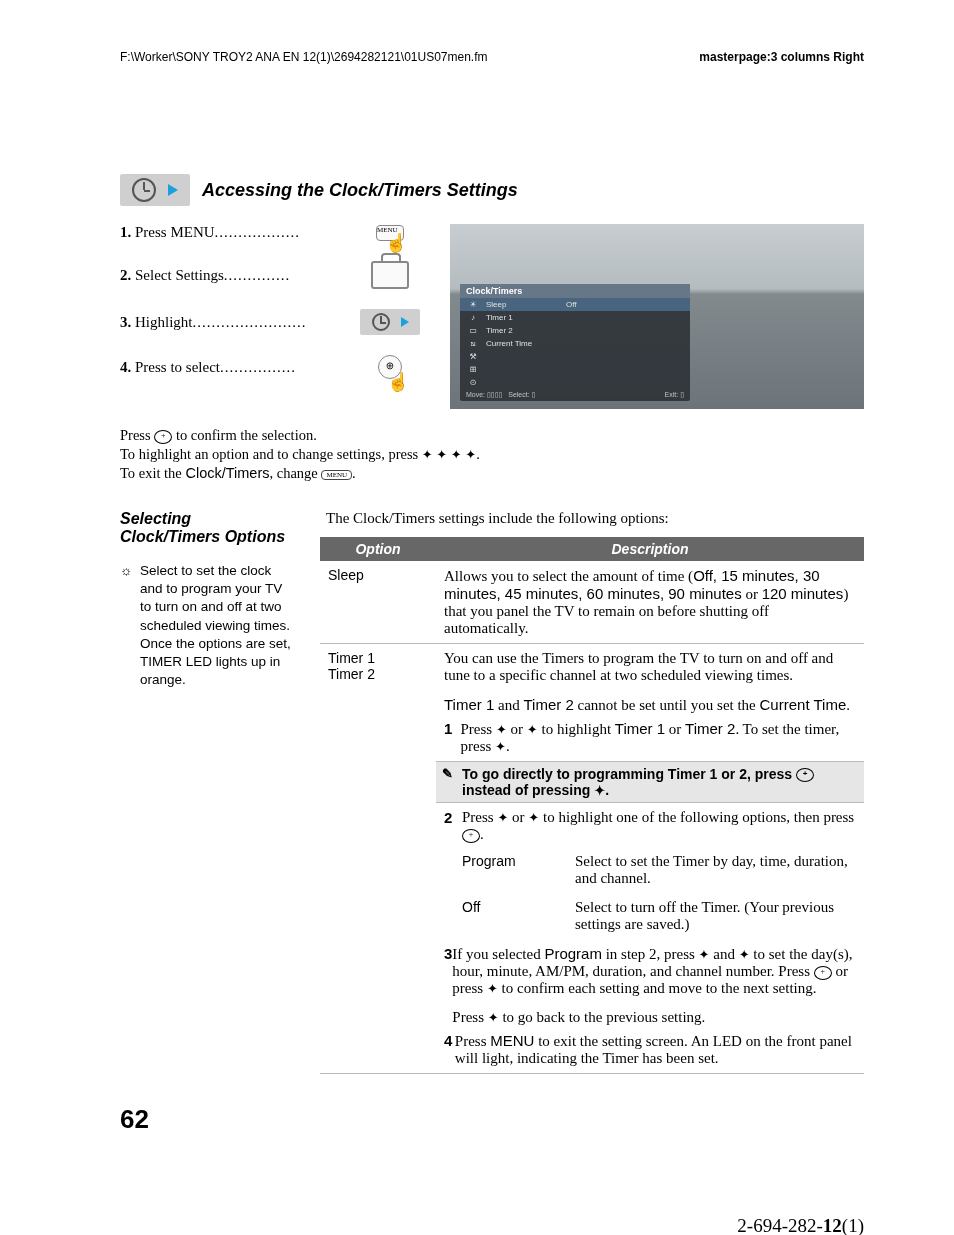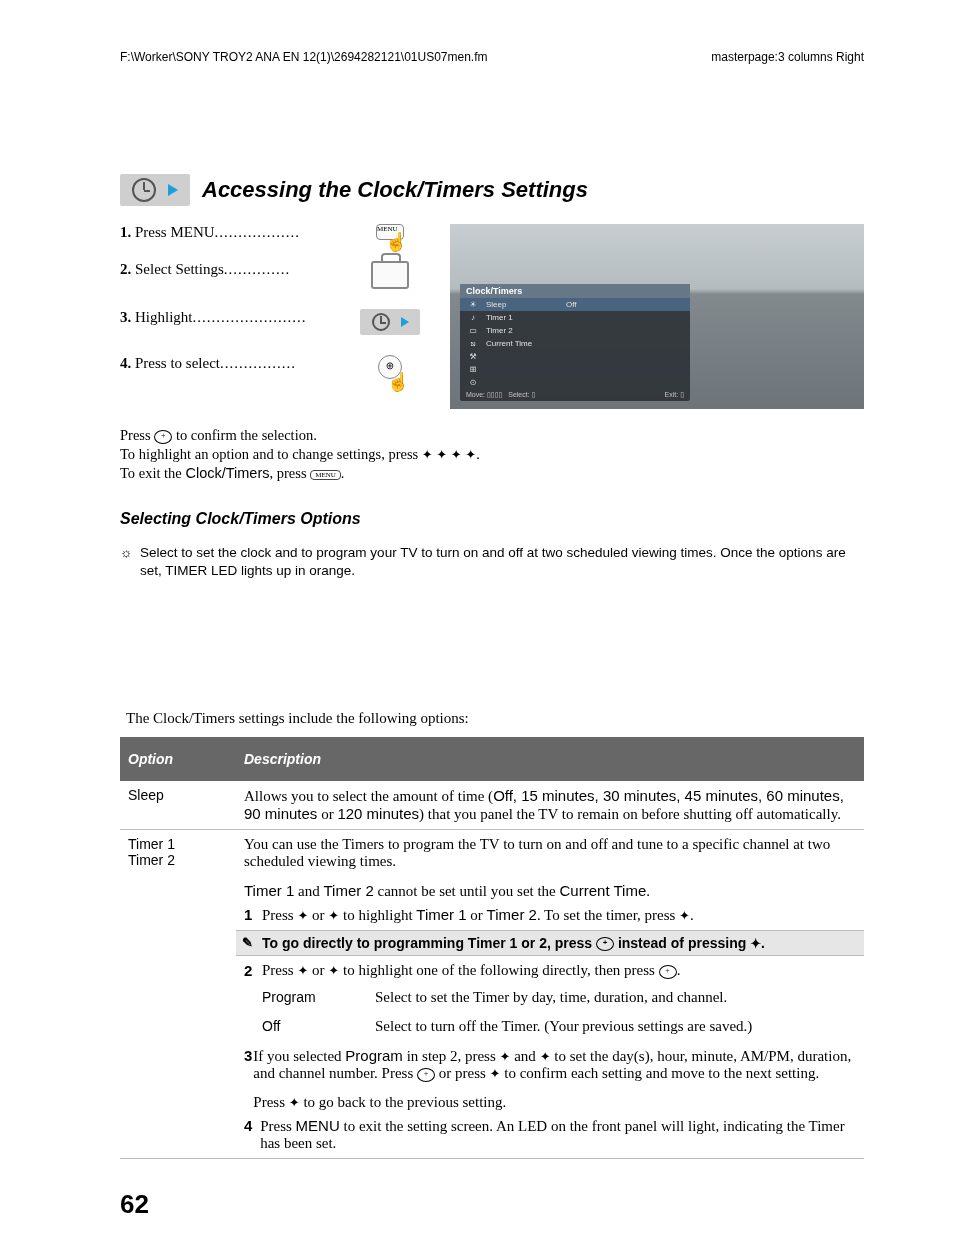--- a/index.html
+++ b/index.html
@@ -17,21 +17,21 @@
     padding: 50px 90px 40px 120px;
   }
   .topbar {
     display: flex;
     justify-content: space-between;
     font-family: Arial, Helvetica, sans-serif;
     font-size: 12px;
     margin-bottom: 110px;
     text-align: center;
   }
-  .topbar .right { font-weight: normal; }
+  .topbar .right { font-weight: bold; }
   .section-head {
     display: flex;
     align-items: center;
     gap: 12px;
     margin-bottom: 18px;
   }
   .icon-badge {
     width: 70px;
     height: 32px;
     background: #cfcfcf;
@@ -51,32 +51,32 @@
   .clock-glyph::after {
     content: ""; position: absolute; left: 48%; top: 48%; width: 6px; height: 2px; background: #555;
   }
   .tri-right {
     width: 0; height: 0; border-top: 6px solid transparent; border-bottom: 6px solid transparent; border-left: 10px solid #1aa0dd;
   }
   .section-head h2 {
     font-family: Arial, Helvetica, sans-serif;
     font-style: italic;
     font-weight: bold;
-    font-size: 22px;
+    font-size: 18px;
     margin: 0;
   }
   .steps-area {
     display: flex;
     gap: 30px;
     margin-bottom: 18px;
   }
   .steps-col { flex: 0 0 300px; }
   .step-row {
     display: flex;
-    align-items: flex-start;
+    align-items: center;
     margin-bottom: 20px;
     gap: 48px;
   }
   .step-row .label { flex: 1; font-size: 15px; }
   .step-row .label .num { font-weight: bold; font-family: "Times New Roman"; }
   .step-row .dots { letter-spacing: 1px; }
   .step-icon {
     width: 60px; display: flex; justify-content: center;
   }
   .hand {
@@ -116,33 +116,32 @@
   .osd-footer { font-size: 7px; padding: 2px 6px; opacity: .8; display:flex; justify-content:space-between;}
   .notes p { margin: 2px 0; font-size: 14.5px; }
   .enter-glyph {
     display: inline-block; width: 16px; height: 12px; border: 1px solid #000; border-radius: 50%; text-align: center; font-size: 8px; line-height: 10px; vertical-align: middle; position: relative;
   }
   .menu-btn { display: inline-block; border: 1px solid #444; border-radius: 4px; font-size: 7px; padding: 0 4px; vertical-align: middle; }
   .lower {
     display: flex;
     gap: 25px;
     margin-top: 28px;
-    flex-direction: column;
   }
   .sidebar { flex: 0 0 175px; }
   .sidebar h3 {
     font-family: Arial, sans-serif; font-style: italic; font-weight: bold; font-size: 16px; margin: 0 0 16px 0;
   }
   .tip-row { display: flex; gap: 6px; font-family: Arial, sans-serif; font-size: 13.5px; line-height: 1.35; }
   .bulb { flex: 0 0 14px; }
   .maincol { flex: 1; }
   .intro { margin: 0 0 10px 6px; font-size: 15px; }
   table.opts { width: 100%; border-collapse: collapse; font-size: 15px; }
   table.opts th {
-    background: #676767; color: #fff; font-family: Arial, sans-serif; font-style: italic; font-weight: bold; text-align: left; padding: 14px 8px; font-size: 14px;
+    background: #676767; color: #fff; font-family: Arial, sans-serif; font-style: italic; font-weight: bold; text-align: center; padding: 4px 8px; font-size: 14px;
   }
   table.opts th:first-child { width: 100px; }
   table.opts td { vertical-align: top; padding: 6px 8px; border-bottom: 1px solid #bbb; }
   table.opts td.optname { font-family: Arial, sans-serif; font-size: 14px; }
   .sans { font-family: Arial, sans-serif; }
   .step-num { font-family: Arial, sans-serif; font-weight: bold; display: inline-block; width: 18px; vertical-align: top;}
   .note-bar {
     background: #e6e6e6; border-top: 1px solid #bbb; border-bottom: 1px solid #bbb;
     font-family: Arial, sans-serif; font-weight: bold; font-size: 14px;
     padding: 4px 8px 4px 26px; position: relative; margin: 6px -8px;
@@ -239,21 +238,21 @@
               <span><span>Exit:</span> ▯</span>
             </div>
         </div>
       </div>
     </div>
   </div>
 
   <div class="notes">
     <p><span>Press </span><span class="enter-glyph">+</span><span> to confirm the selection.</span></p>
     <p><span>To highlight an option and to change settings, press </span><span class="arrow">✦ ✦ ✦ ✦</span><span>.</span></p>
-    <p><span>To exit the </span><span class="sans">Clock/Timers</span><span>, press </span><span class="menu-btn">MENU</span><span>.</span></p>
+    <p><span>To exit the </span><span class="sans">Clock/Timers</span><span>, change </span><span class="menu-btn">MENU</span><span>.</span></p>
   </div>
 
   <div class="lower">
     <div class="sidebar">
       <h3>Selecting Clock/Timers Options</h3>
       <div class="tip-row">
         <span class="bulb">☼</span>
         <span>Select to set the clock and to program your TV to turn on and off at two scheduled viewing times. Once the options are set, TIMER LED lights up in orange.</span>
       </div>
     </div>
@@ -287,21 +286,21 @@
             </div>
 
             <div class="note-bar">
               <span class="pencil">✎</span>
               <span>To go directly to programming Timer 1 or 2, press </span><span class="enter-glyph">+</span><span> instead of pressing </span><span class="arrow">✦</span><span>.</span>
             </div>
 
             <div style="display:flex">
                   <span class="step-num">2</span>
               <div style="flex:1">
-                <span>Press </span><span class="arrow">✦</span><span> or </span><span class="arrow">✦</span><span> to highlight one of the following directly, then press </span><span class="enter-glyph">+</span><span>.</span>
+                <span>Press </span><span class="arrow">✦</span><span> or </span><span class="arrow">✦</span><span> to highlight one of the following options, then press </span><span class="enter-glyph">+</span><span>.</span>
                 <table class="sub-table" style="margin-top:4px">
                   <tbody>
                         <tr>
                           <td class="k">Program</td>
                           <td>Select to set the Timer by day, time, duration, and channel.</td>
                         </tr>
                   <tr>
                           <td class="k">Off</td>
                           <td>Select to turn off the Timer. (Your previous settings are saved.)</td>
                         </tr>

